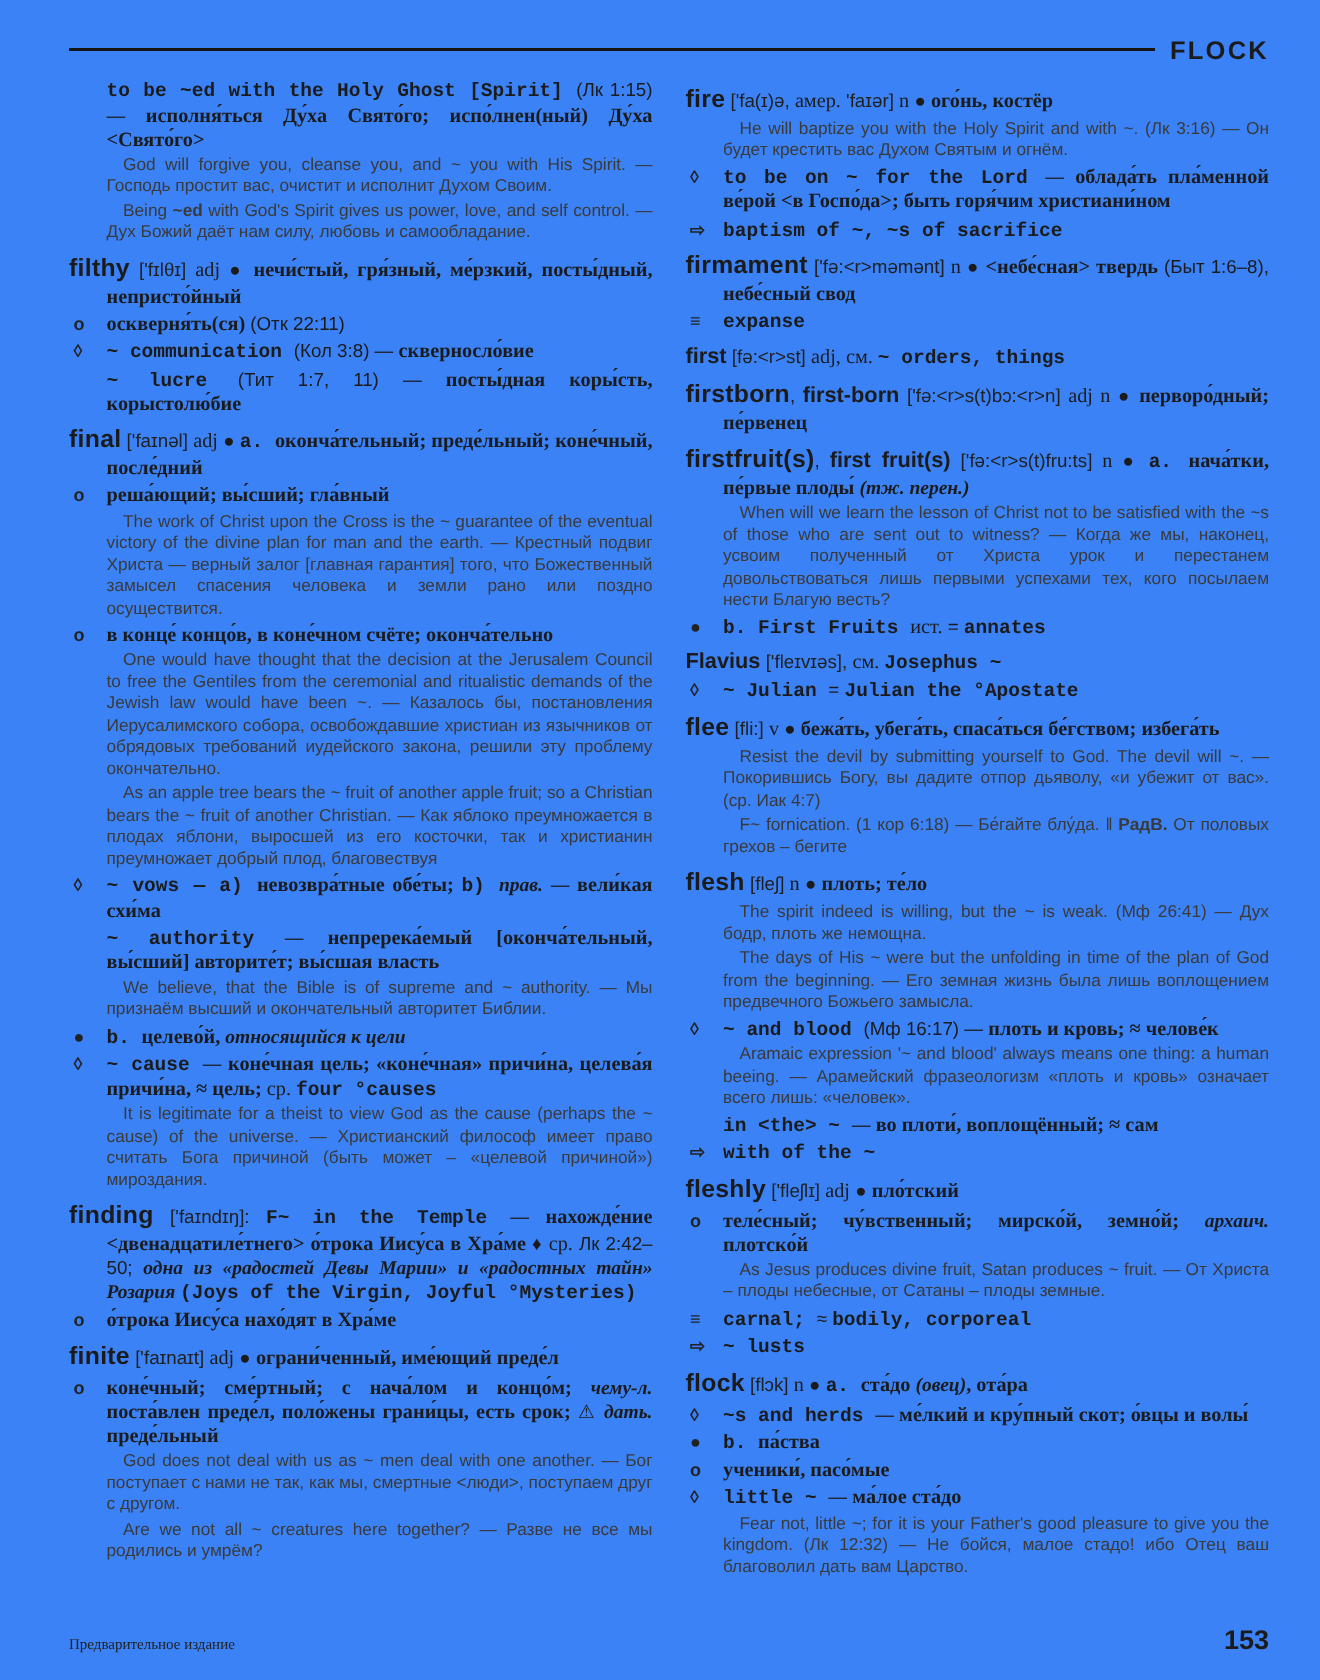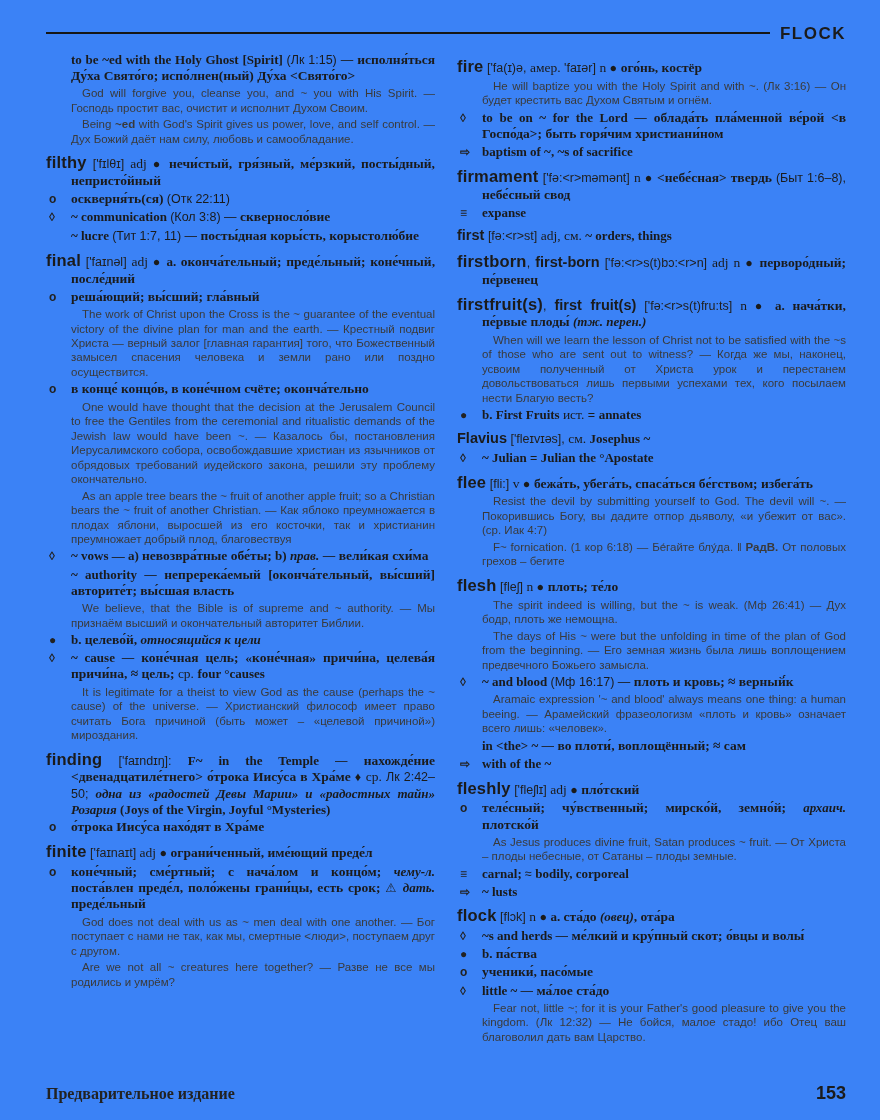--- a/index.html
+++ b/index.html
@@ -17,29 +17,29 @@
   .entry{padding-left:25px;text-indent:-25px;margin-top:7px;}
   .sub{padding-left:25px;margin-top:2px;}
   .mark{padding-left:25px;margin-top:2px;position:relative;}
   .mk{position:absolute;left:3px;top:1px;font-size:12px;font-weight:bold;color:#222;text-indent:0;}
   .ex{padding-left:25px;text-indent:11px;margin-top:2px;font-size:11.5px;line-height:1.26;color:#3a3a3a;}
   
   .s-hw{font-family:"Liberation Sans",sans-serif;font-weight:bold;font-size:16.5px;letter-spacing:.2px;}
   .s-hwm{font-family:"Liberation Sans",sans-serif;font-weight:bold;font-size:14.5px;}
   .s-ph{font-family:"Liberation Sans",sans-serif;font-size:12.5px;color:#202020;}
   .s-it{font-family:"Liberation Serif",serif;font-size:13.5px;}
-  .s-bs{font-family:Liberation Serif, serif;font-weight:bold;font-size:13px;}
+  .s-bs{font-family:Liberation Mono, monospace;font-weight:bold;font-size:13px;}
   .s-ru{font-family:"Liberation Serif",serif;font-weight:bold;font-size:13.5px;}
   .s-ri{font-family:"Liberation Serif",serif;font-weight:bold;font-style:italic;font-size:13px;}
   .s-pl{font-family:"Liberation Sans",sans-serif;font-size:12.5px;}
   .s-exb{font-weight:bold;}
   
   .footer{position:absolute;left:46px;right:34px;bottom:16px;display:flex;
           justify-content:space-between;align-items:baseline;}
-  .footer-note{font-family:"Liberation Serif",serif;font-size:16px;color:#222;font-weight:bold;}
+  .footer-note{font-family:"Liberation Serif",serif;font-size:10px;color:#222;}
   .footer-page{font-family:"Liberation Sans",sans-serif;font-weight:bold;font-size:18px;}
 </style>
 </head>
 <body>
 
 <div class="page">
 
   <div class="header">
     <div class="header-rule"></div>
     <div class="header-title">FLOCK</div>
@@ -86,21 +86,21 @@
         <p class="ex"><span class="s-ex">When will we learn the lesson of Christ not to be satisfied with the ~s of those who are sent out to witness? — Когда же мы, наконец, усвоим полученный от Христа урок и перестанем довольствоваться лишь первыми успехами тех, кого посылаем нести Благую весть?</span></p>
         <p class="mark"><span class="mk">●</span><span class="s-bs">b. First Fruits </span><span class="s-it">ист.</span><span class="s-pl"> = </span><span class="s-bs">annates</span></p>
         <p class="entry"><span class="s-hwm">Flavius</span><span class="s-ph"> ['fleɪvɪəs], </span><span class="s-it">см. </span><span class="s-bs">Josephus ~</span></p>
         <p class="mark"><span class="mk">◊</span><span class="s-bs">~ Julian </span><span class="s-pl">= </span><span class="s-bs">Julian the °Apostate</span></p>
         <p class="entry"><span class="s-hw">flee</span><span class="s-ph"> [fli:] </span><span class="s-it">v</span><span class="s-pl"> ● </span><span class="s-ru">бежа́ть, убега́ть, спаса́ться бе́гством; избега́ть</span></p>
         <p class="ex"><span class="s-ex">Resist the devil by submitting yourself to God. The devil will ~. — Покорившись Богу, вы дадите отпор дьяволу, «и убежит от вас». (ср. Иак 4:7)</span></p>
         <p class="ex"><span class="s-ex">F~ fornication. (1 кор 6:18) — Бе́гайте блу́да. ‖ </span><span class="s-exb">РадВ.</span><span class="s-ex"> От половых грехов – бегите</span></p>
         <p class="entry"><span class="s-hw">flesh</span><span class="s-ph"> [fleʃ] </span><span class="s-it">n</span><span class="s-pl"> ● </span><span class="s-ru">плоть; те́ло</span></p>
         <p class="ex"><span class="s-ex">The spirit indeed is willing, but the ~ is weak. (Мф 26:41) — Дух бодр, плоть же немощна.</span></p>
         <p class="ex"><span class="s-ex">The days of His ~ were but the unfolding in time of the plan of God from the beginning. — Его земная жизнь была лишь воплощением предвечного Божьего замысла.</span></p>
-        <p class="mark"><span class="mk">◊</span><span class="s-bs">~ and blood </span><span class="s-pl">(Мф 16:17) — </span><span class="s-ru">плоть и кровь; ≈ верный́к</span></p>
+        <p class="mark"><span class="mk">◊</span><span class="s-bs">~ and blood </span><span class="s-pl">(Мф 16:17) — </span><span class="s-ru">плоть и кровь; ≈ челове́к</span></p>
         <p class="ex"><span class="s-ex">Aramaic expression '~ and blood' always means one thing: a human beeing. — Арамейский фразеологизм «плоть и кровь» означает всего лишь: «человек».</span></p>
         <p class="sub"><span class="s-bs">in &lt;the&gt; ~ </span><span class="s-pl">— </span><span class="s-ru">во плоти́, воплощённый; ≈ сам</span></p>
         <p class="mark"><span class="mk">⇨</span><span class="s-bs">with of the ~</span></p>
         <p class="entry"><span class="s-hw">fleshly</span><span class="s-ph"> ['fleʃlɪ] </span><span class="s-it">adj</span><span class="s-pl"> ● </span><span class="s-ru">пло́тский</span></p>
         <p class="mark"><span class="mk">o</span><span class="s-ru">теле́сный; чу́вственный; мирско́й, земно́й; </span><span class="s-ri">архаич. </span><span class="s-ru">плотско́й</span></p>
         <p class="ex"><span class="s-ex">As Jesus produces divine fruit, Satan produces ~ fruit. — От Христа – плоды небесные, от Сатаны – плоды земные.</span></p>
         <p class="mark"><span class="mk">≡</span><span class="s-bs">carnal; </span><span class="s-pl">≈ </span><span class="s-bs">bodily, corporeal</span></p>
         <p class="mark"><span class="mk">⇨</span><span class="s-bs">~ lusts</span></p>
         <p class="entry"><span class="s-hw">flock</span><span class="s-ph"> [flɔk] </span><span class="s-it">n</span><span class="s-pl"> ● </span><span class="s-bs">a. </span><span class="s-ru">ста́до </span><span class="s-ri">(овец)</span><span class="s-ru">, ота́ра</span></p>
         <p class="mark"><span class="mk">◊</span><span class="s-bs">~s and herds </span><span class="s-pl">— </span><span class="s-ru">ме́лкий и кру́пный скот; о́вцы и волы́</span></p>

